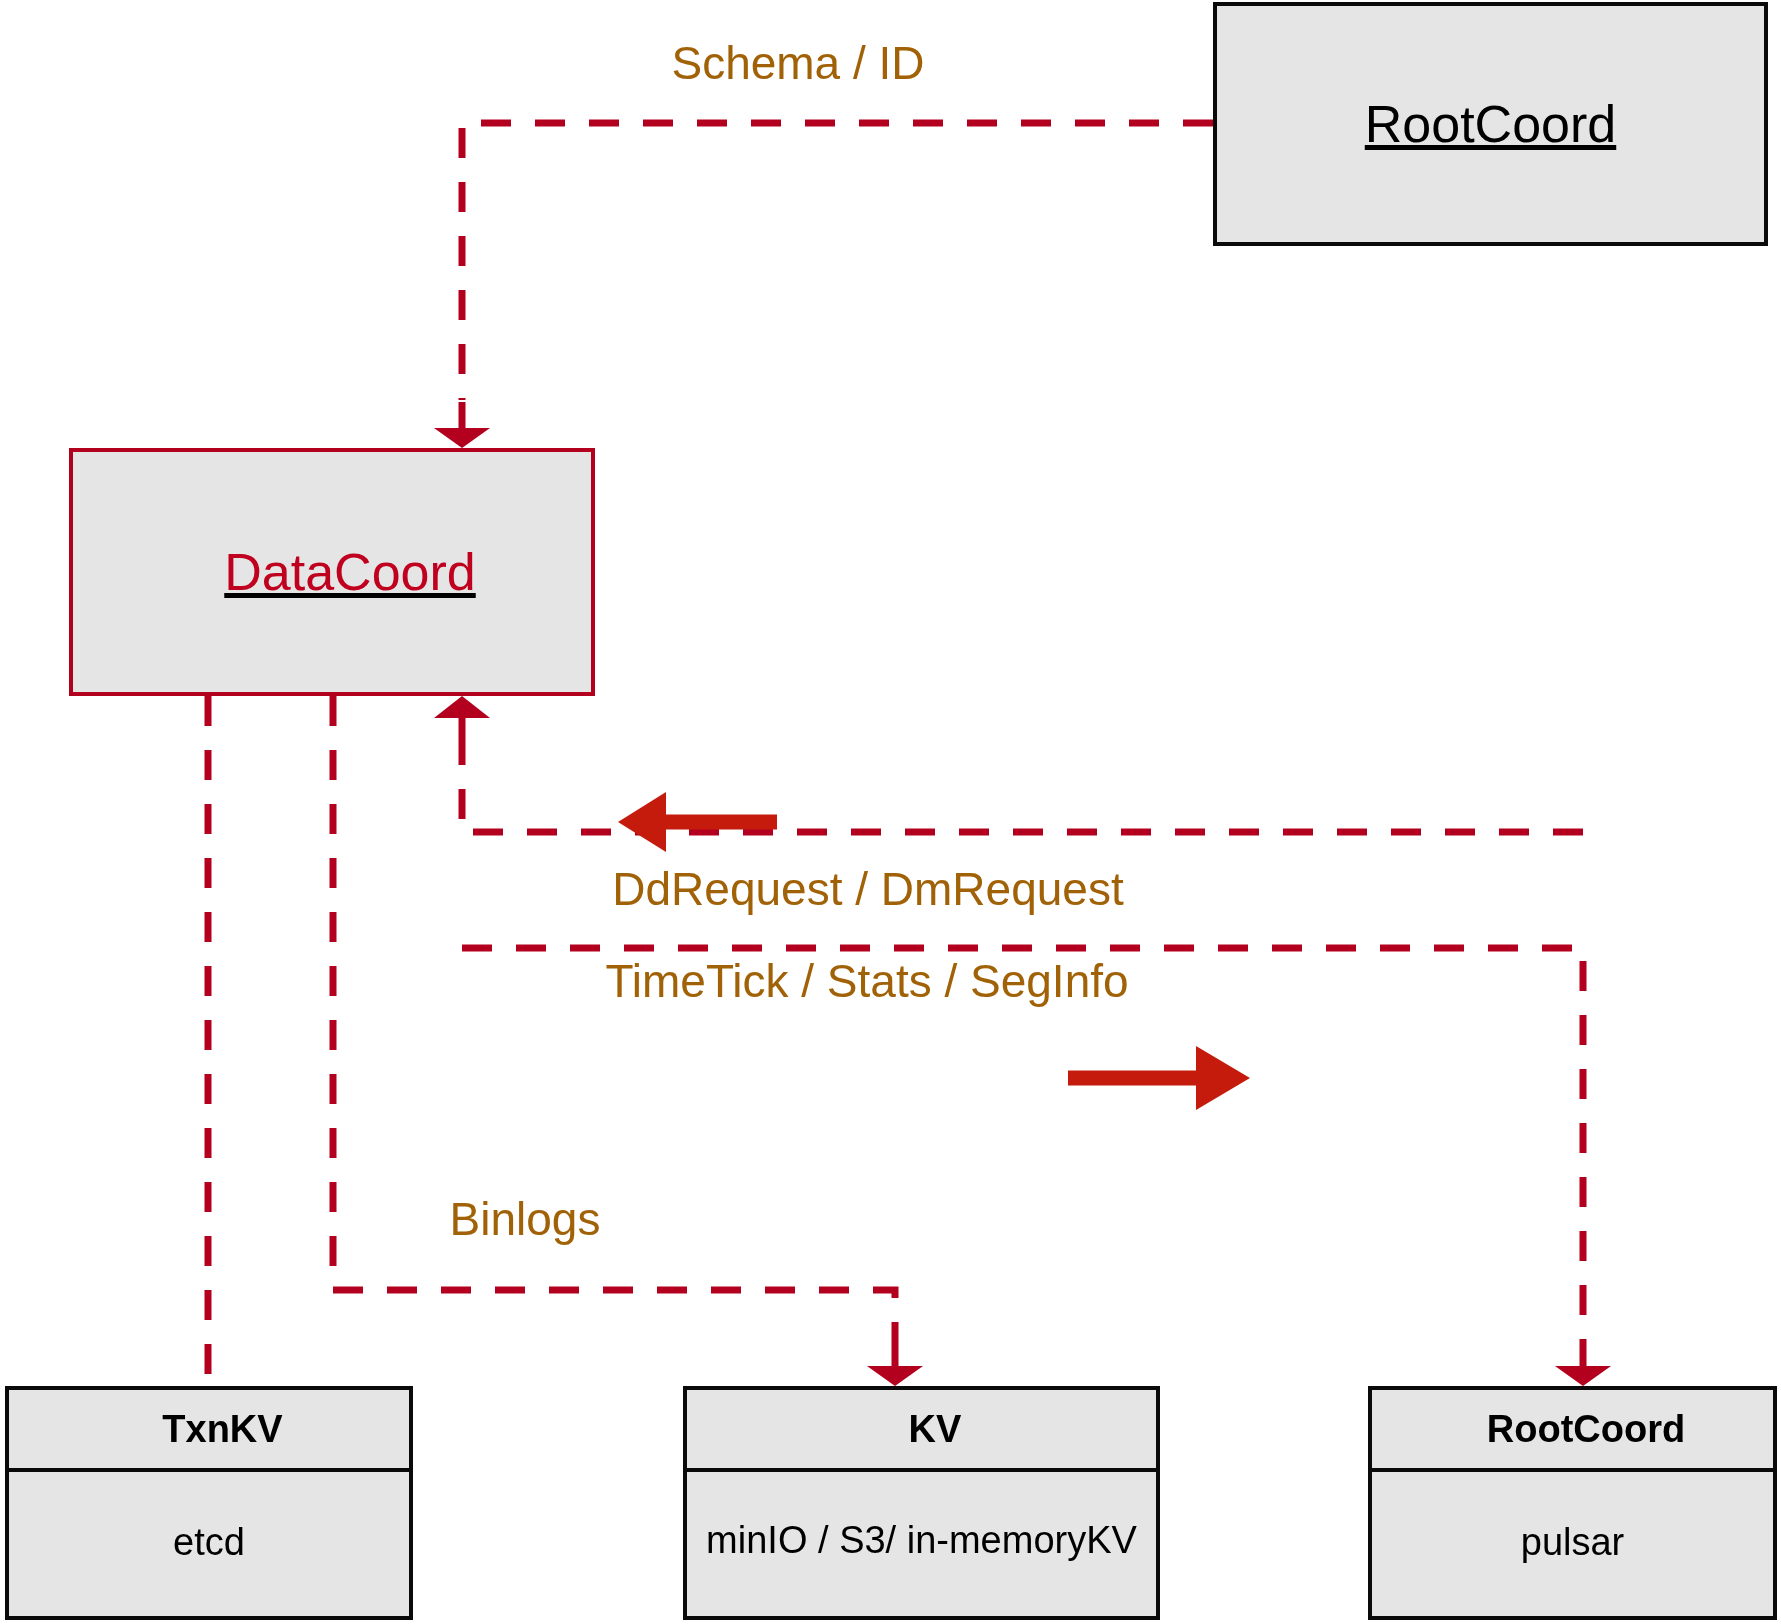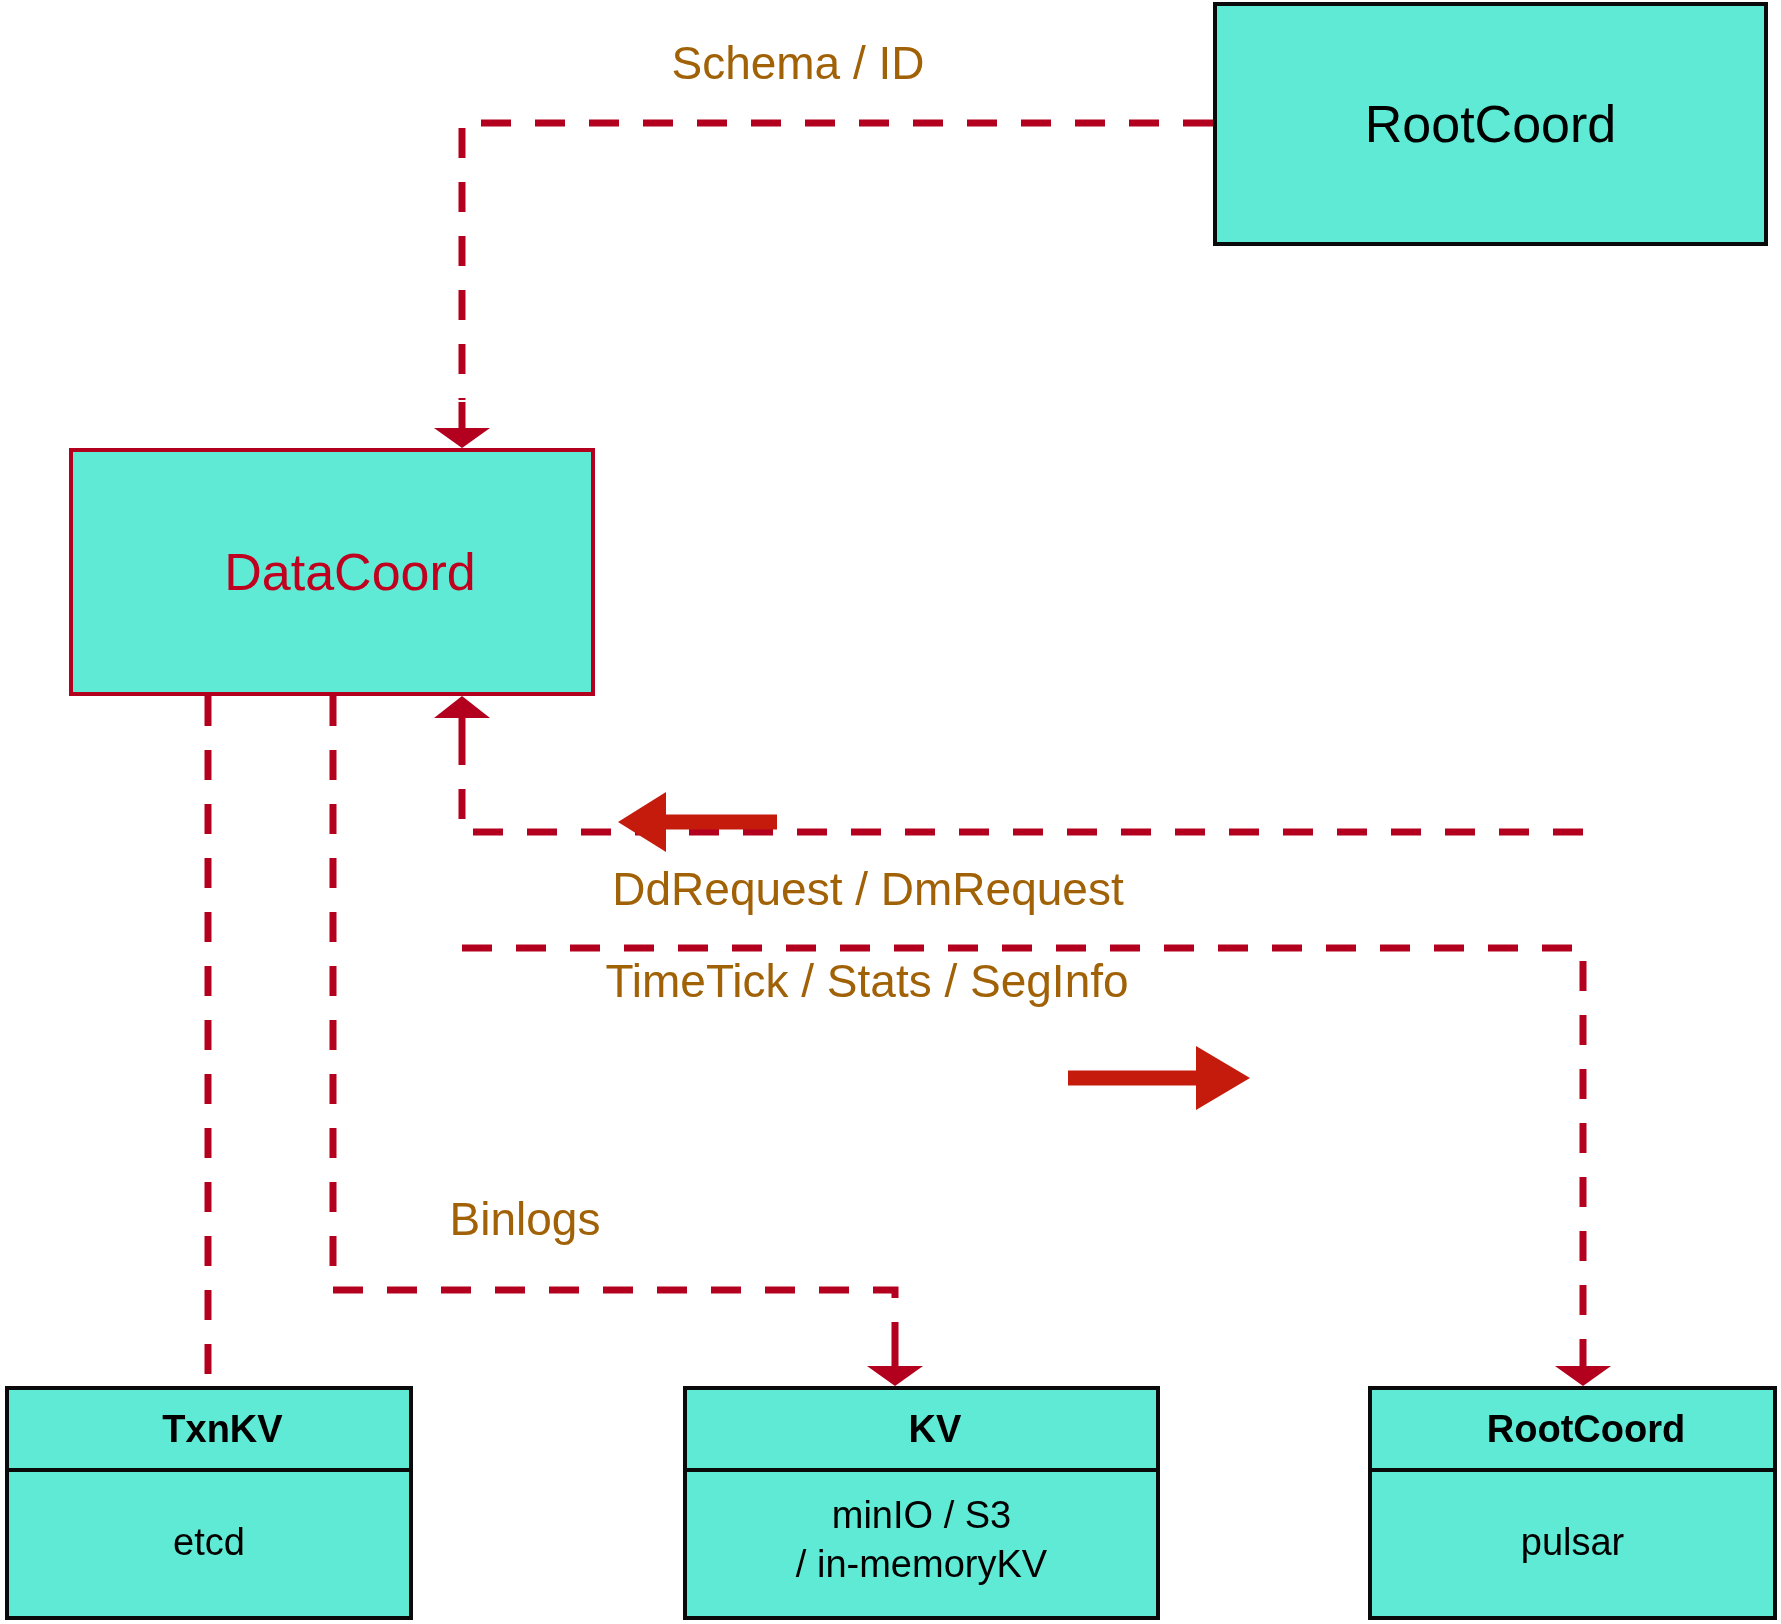--- a/index.html
+++ b/index.html
@@ -18,21 +18,22 @@
   svg.layer {
     position: absolute;
     left: 0;
     top: 0;
     width: 1781px;
     height: 1624px;
   }
   .node {
     position: absolute;
     box-sizing: border-box;
-    background: #5eead4;
+    background: #e5e5e5;
+    text-decoration: underline;
   }
   .node.black {
     border: 4px solid #0a0a0a;
   }
   .node.redbox {
     border: 4px solid #b3001e;
   }
   .node-title {
     font-weight: bold;
     font-size: 38px;
@@ -171,21 +172,21 @@
     <div class="band-bottom" style="height:148px;">
       <span class="node-sub">etcd</span>
     </div>
   </div>
 
   <div class="node black" style="left:683px; top:1386px; width:477px; height:234px;">
     <div class="band-top" style="height:78px;">
       <span class="node-title">KV</span>
     </div>
     <div class="divider" style="top:78px;"></div>
-    <div class="band-bottom" style="height:152px; flex-direction:column; justify-content:center;">
+    <div class="band-bottom" style="height:152px; flex-direction:row; justify-content:center;">
       <span class="node-sub">minIO / S3</span>
       <span class="node-sub">/ in-memoryKV</span>
     </div>
   </div>
 
   <div class="node black" style="left:1368px; top:1386px; width:409px; height:234px;">
     <div class="band-top" style="height:78px;">
       <span class="node-title">RootCoord</span>
     </div>
     <div class="divider" style="top:78px;"></div>

